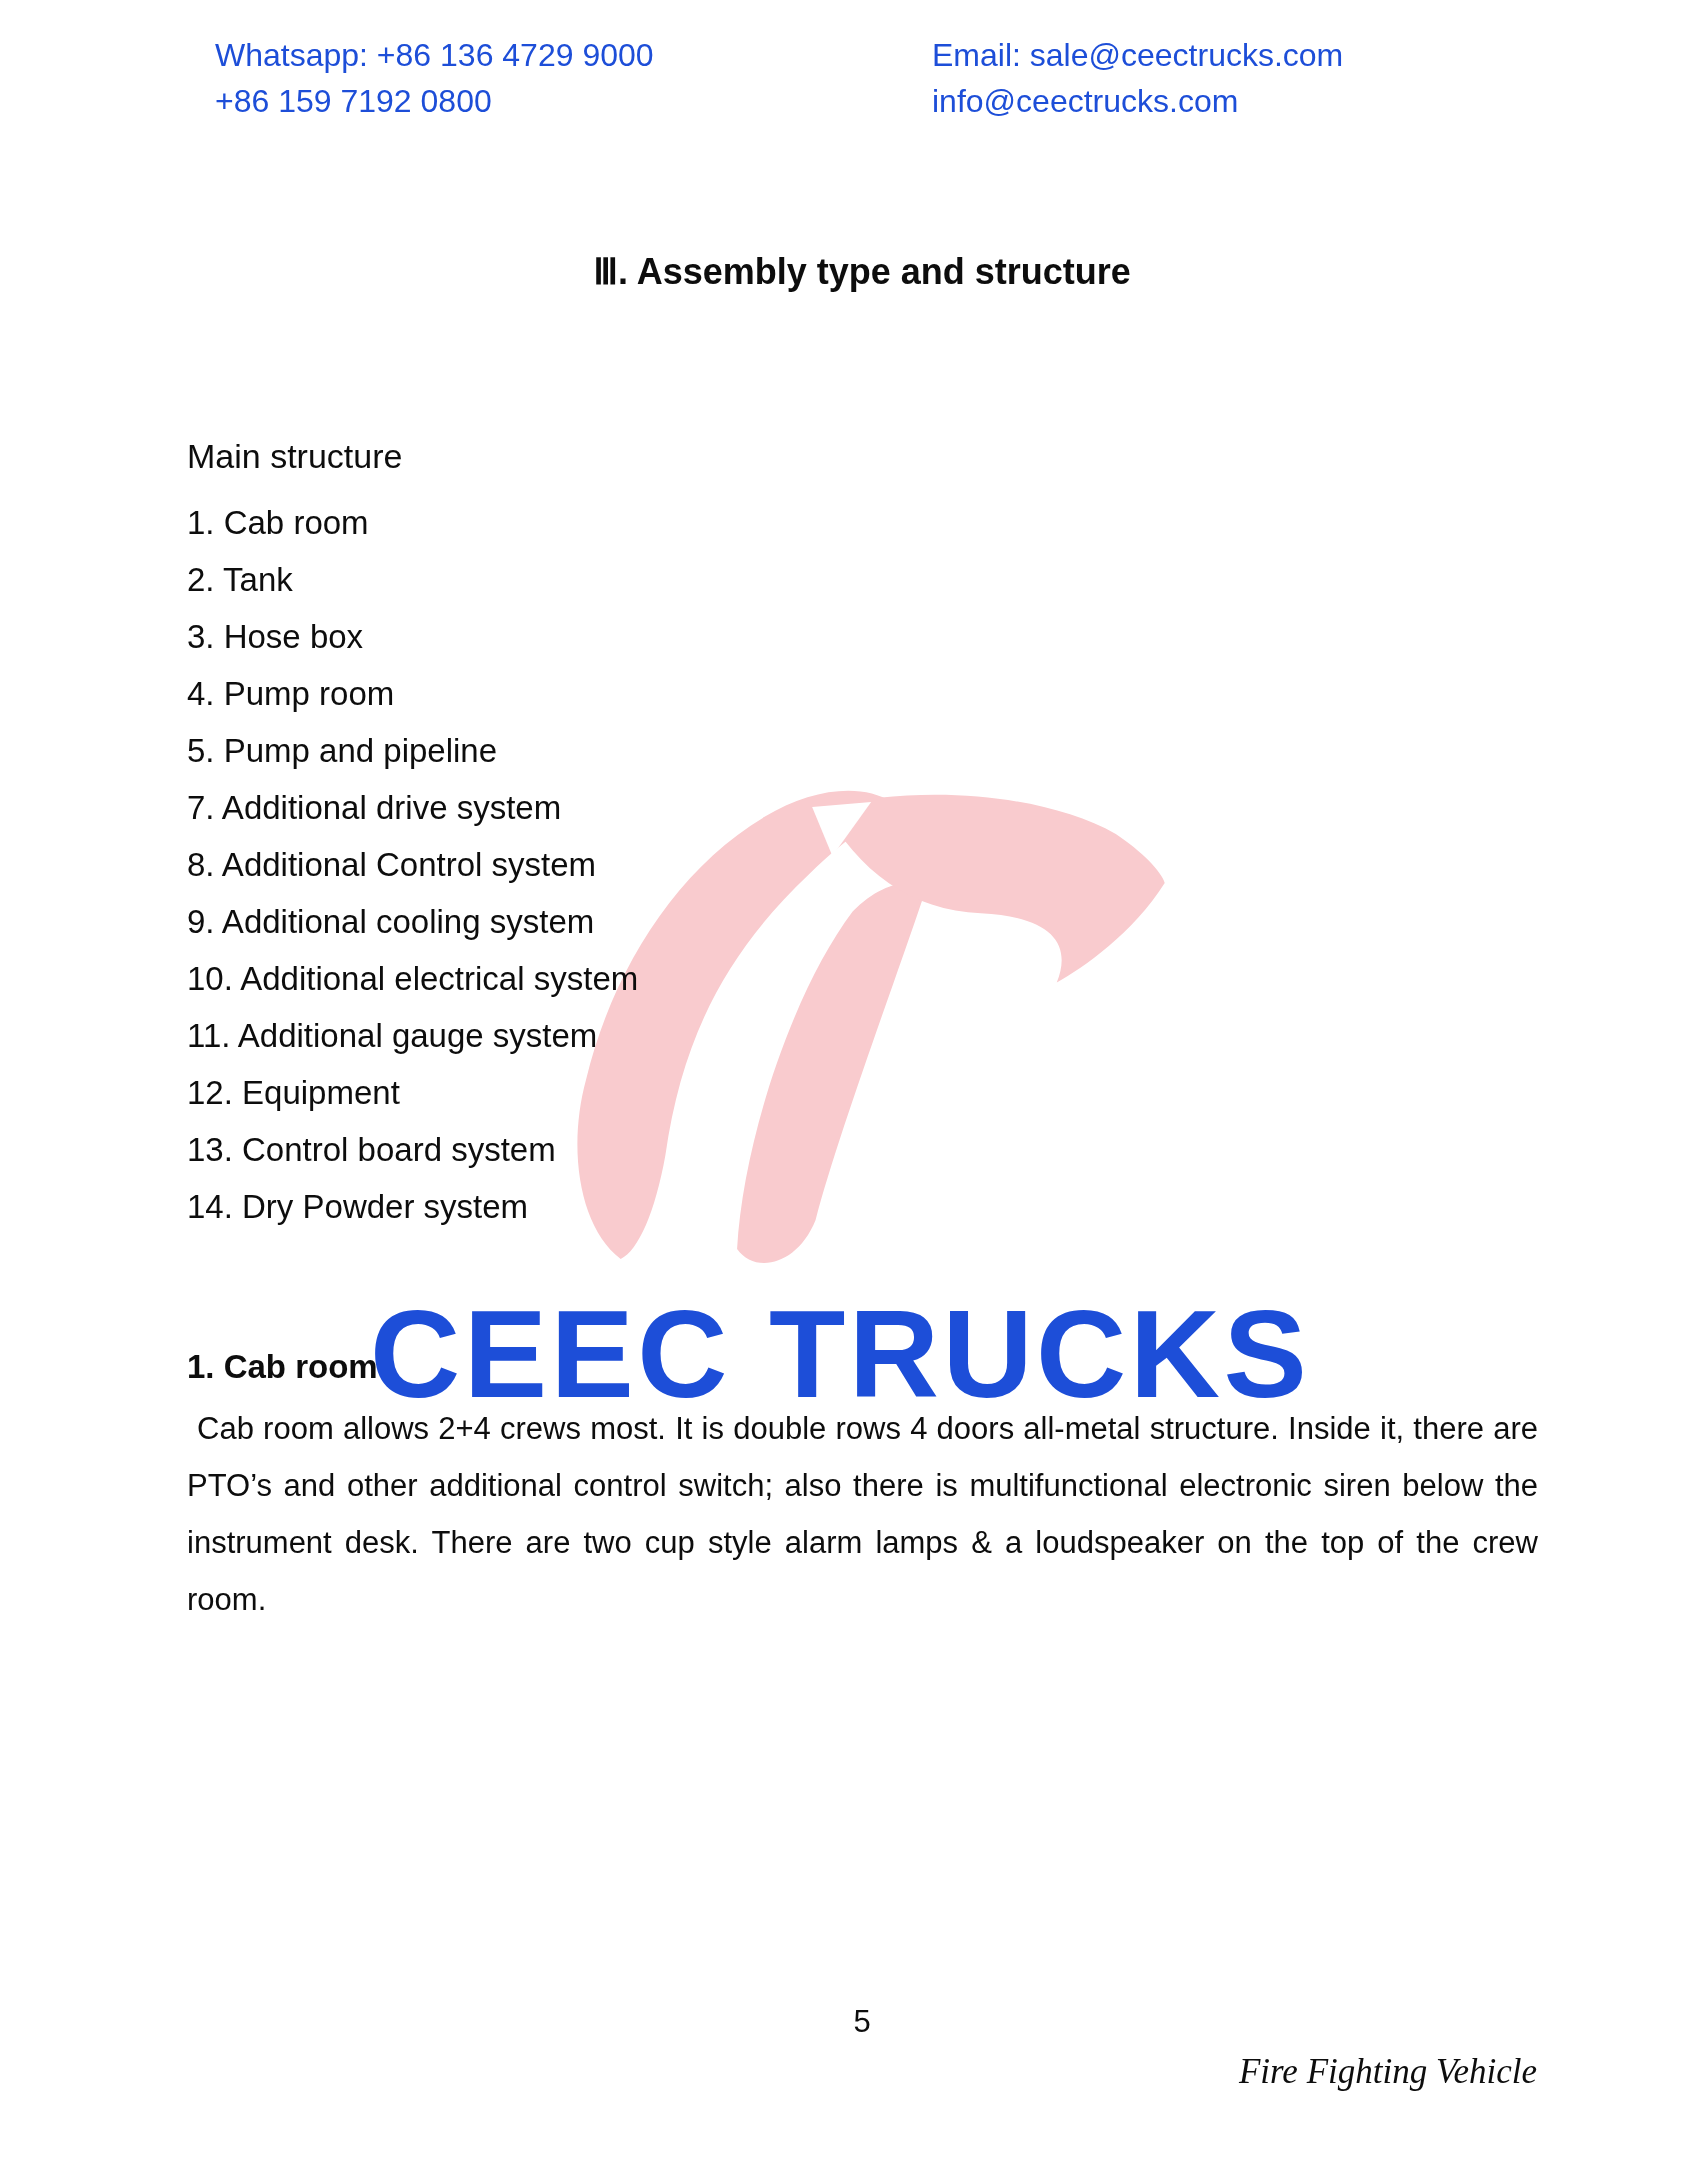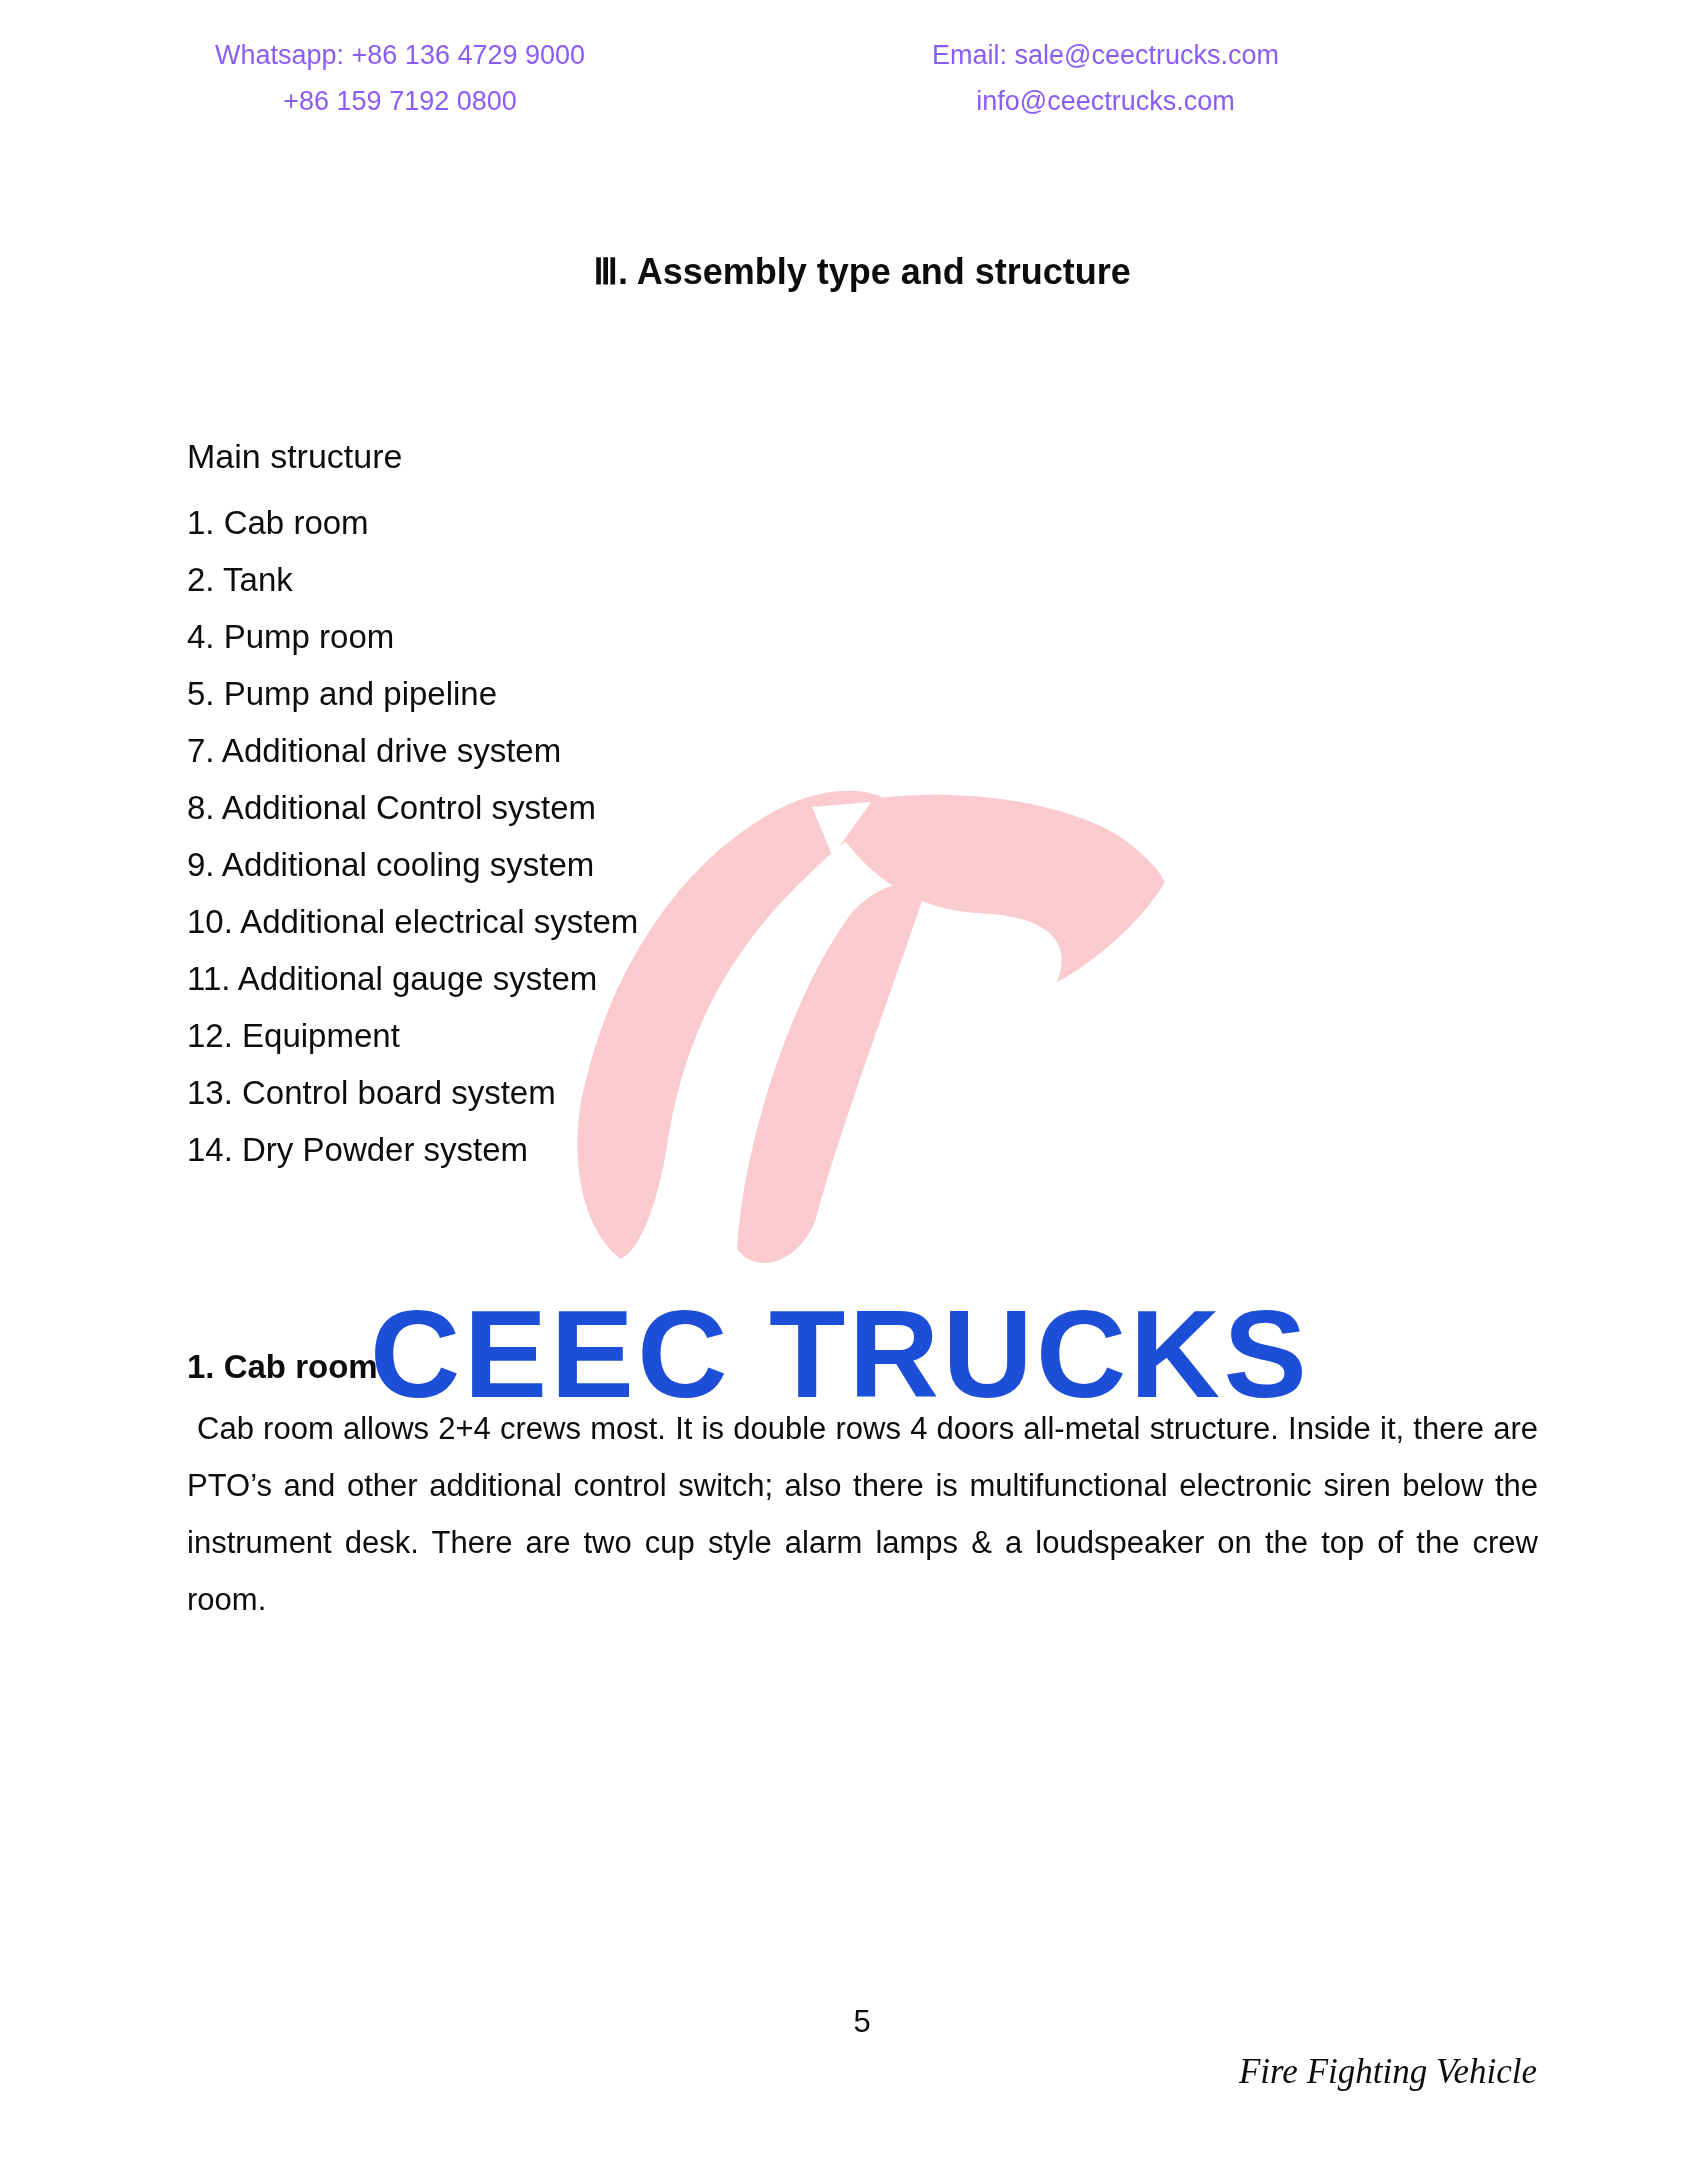--- a/index.html
+++ b/index.html
@@ -8,24 +8,24 @@
     background: #ffffff;
     font-family: "Liberation Sans", sans-serif;
     position: relative;
     overflow: hidden;
   }
   .abs { position: absolute; }
 
   
   .hdr-col {
     top: 32px;
-    color: #8b5cf6;
-    font-size: 27px;
+    color: #1d4ed8;
+    font-size: 32px;
     line-height: 46px;
-    text-align: center;
+    text-align: left;
     z-index: 3;
     white-space: nowrap;
   }
   .hdr-col-left  { left: 215px; }
   .hdr-col-right { left: 932px; }
 
   
   .doc-title {
     left: 187px; top: 251px; width: 1350px;
     text-align: center;
@@ -107,20 +107,21 @@
   <div>info@ceectrucks.com</div>
 </div>
 
 <div class="abs doc-title">Ⅲ. Assembly type and structure</div>
 
 <div class="abs ms-heading">Main structure</div>
 
 <div class="abs ms-list">
   <div class="ms-item">1. Cab room</div>
   <div class="ms-item">2. Tank</div>
+  <div class="ms-item">3. Hose box</div>
   <div class="ms-item">4. Pump room</div>
   <div class="ms-item">5. Pump and pipeline</div>
   <div class="ms-item">7. Additional drive system</div>
   <div class="ms-item">8. Additional Control system</div>
   <div class="ms-item">9. Additional cooling system</div>
   <div class="ms-item">10. Additional electrical system</div>
   <div class="ms-item">11. Additional gauge system</div>
   <div class="ms-item">12. Equipment</div>
   <div class="ms-item">13. Control board system</div>
   <div class="ms-item">14. Dry Powder system</div>

